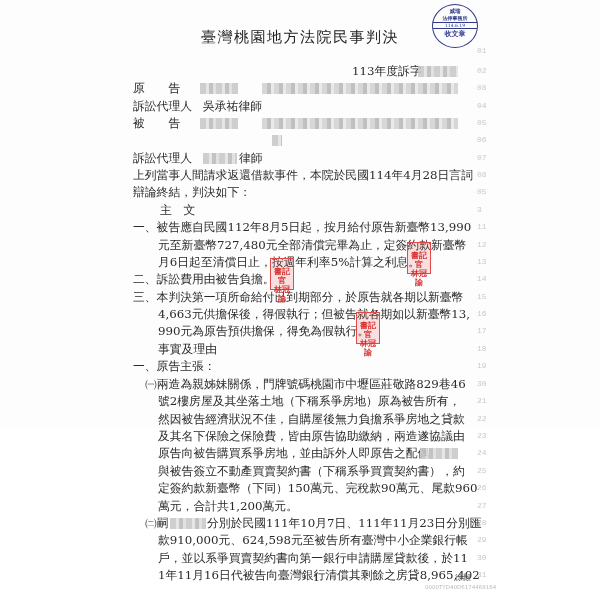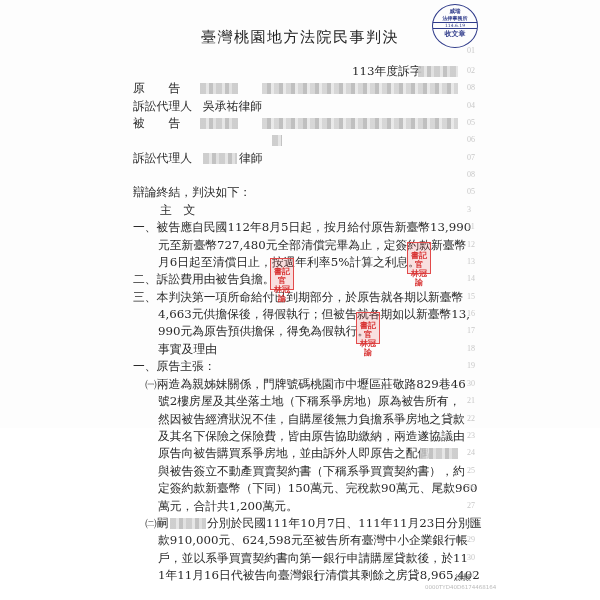--- a/index.html
+++ b/index.html
@@ -2,21 +2,21 @@
 <html><head>
 <meta charset="utf-8">
 <style>
   html, body { margin:0; padding:0; background:#ffffff; }
   body { width:600px; height:600px; position:relative; overflow:hidden;
          font-family:"DejaVu Serif","Liberation Serif",serif; color:#2a2a2a; }
   .page { position:absolute; left:0; top:0; width:600px; height:428px; background:#fdfdfd; }
   .title { position:absolute; left:0; width:600px; top:28px; text-align:center;
            font-size:15px; letter-spacing:1.5px; color:#222; }
   .line { position:absolute; left:0; width:600px; height:18px; font-size:11.8px; line-height:18px; white-space:nowrap; }
-  .ln { position:absolute; left:467px; font-size:8px; color:#c8c8c8; font-family:Liberation Serif, serif; }
+  .ln { position:absolute; left:477px; font-size:8px; color:#c8c8c8; font-family:Liberation Mono, monospace; }
   .txt { position:absolute; }
   .blur { display:inline-block; height:11px; vertical-align:middle;
           background:repeating-linear-gradient(90deg,#c6c6c6 0 6px,#e2e2e2 6px 9px,#b8b8b8 9px 13px,#dcdcdc 13px 16px); opacity:.85; }
   .blur2 { display:inline-block; height:11px; vertical-align:middle;
           background:repeating-linear-gradient(90deg,#d0d0d0 0 5px,#b5b5b5 5px 9px,#e6e6e6 9px 12px); opacity:.85; }
   .seal { position:absolute; width:24px; height:32px; border:1.5px solid #e24a4a; background:rgba(235,90,90,.18);
           color:#d83333; font-size:8px; line-height:9px; text-align:center; box-sizing:border-box; padding-top:8px;
           font-family:Liberation Mono, monospace; font-weight:bold; }
   .stamp { position:absolute; left:432px; top:4px; width:46px; height:44px; border:1.5px solid #2f3b8a; border-radius:50%;
            color:#2f3b8a; font-family:"DejaVu Sans",sans-serif; text-align:center; box-sizing:border-box; }
@@ -77,20 +77,21 @@
   </div>
 
   <div class="line" style="top:149px">
     <span class="txt" style="left:133px">訴訟代理人</span>
     <span class="txt blur" style="left:203px;top:4px;width:34px"></span>
     <span class="txt" style="left:239px">律師</span>
     <span class="ln">07</span>
   </div>
 
   <div class="line" style="top:166px">
+    <span class="txt" style="left:133px">上列當事人間請求返還借款事件，本院於民國114年4月28日言詞</span>
     <span class="ln">08</span>
   </div>
   <div class="line" style="top:183px">
     <span class="txt" style="left:133px">辯論終結，判決如下：</span>
     <span class="ln">05</span>
   </div>
 
   <div class="line" style="top:201px">
     <span class="txt" style="left:160px">主　文</span>
     <span class="ln">3</span>

